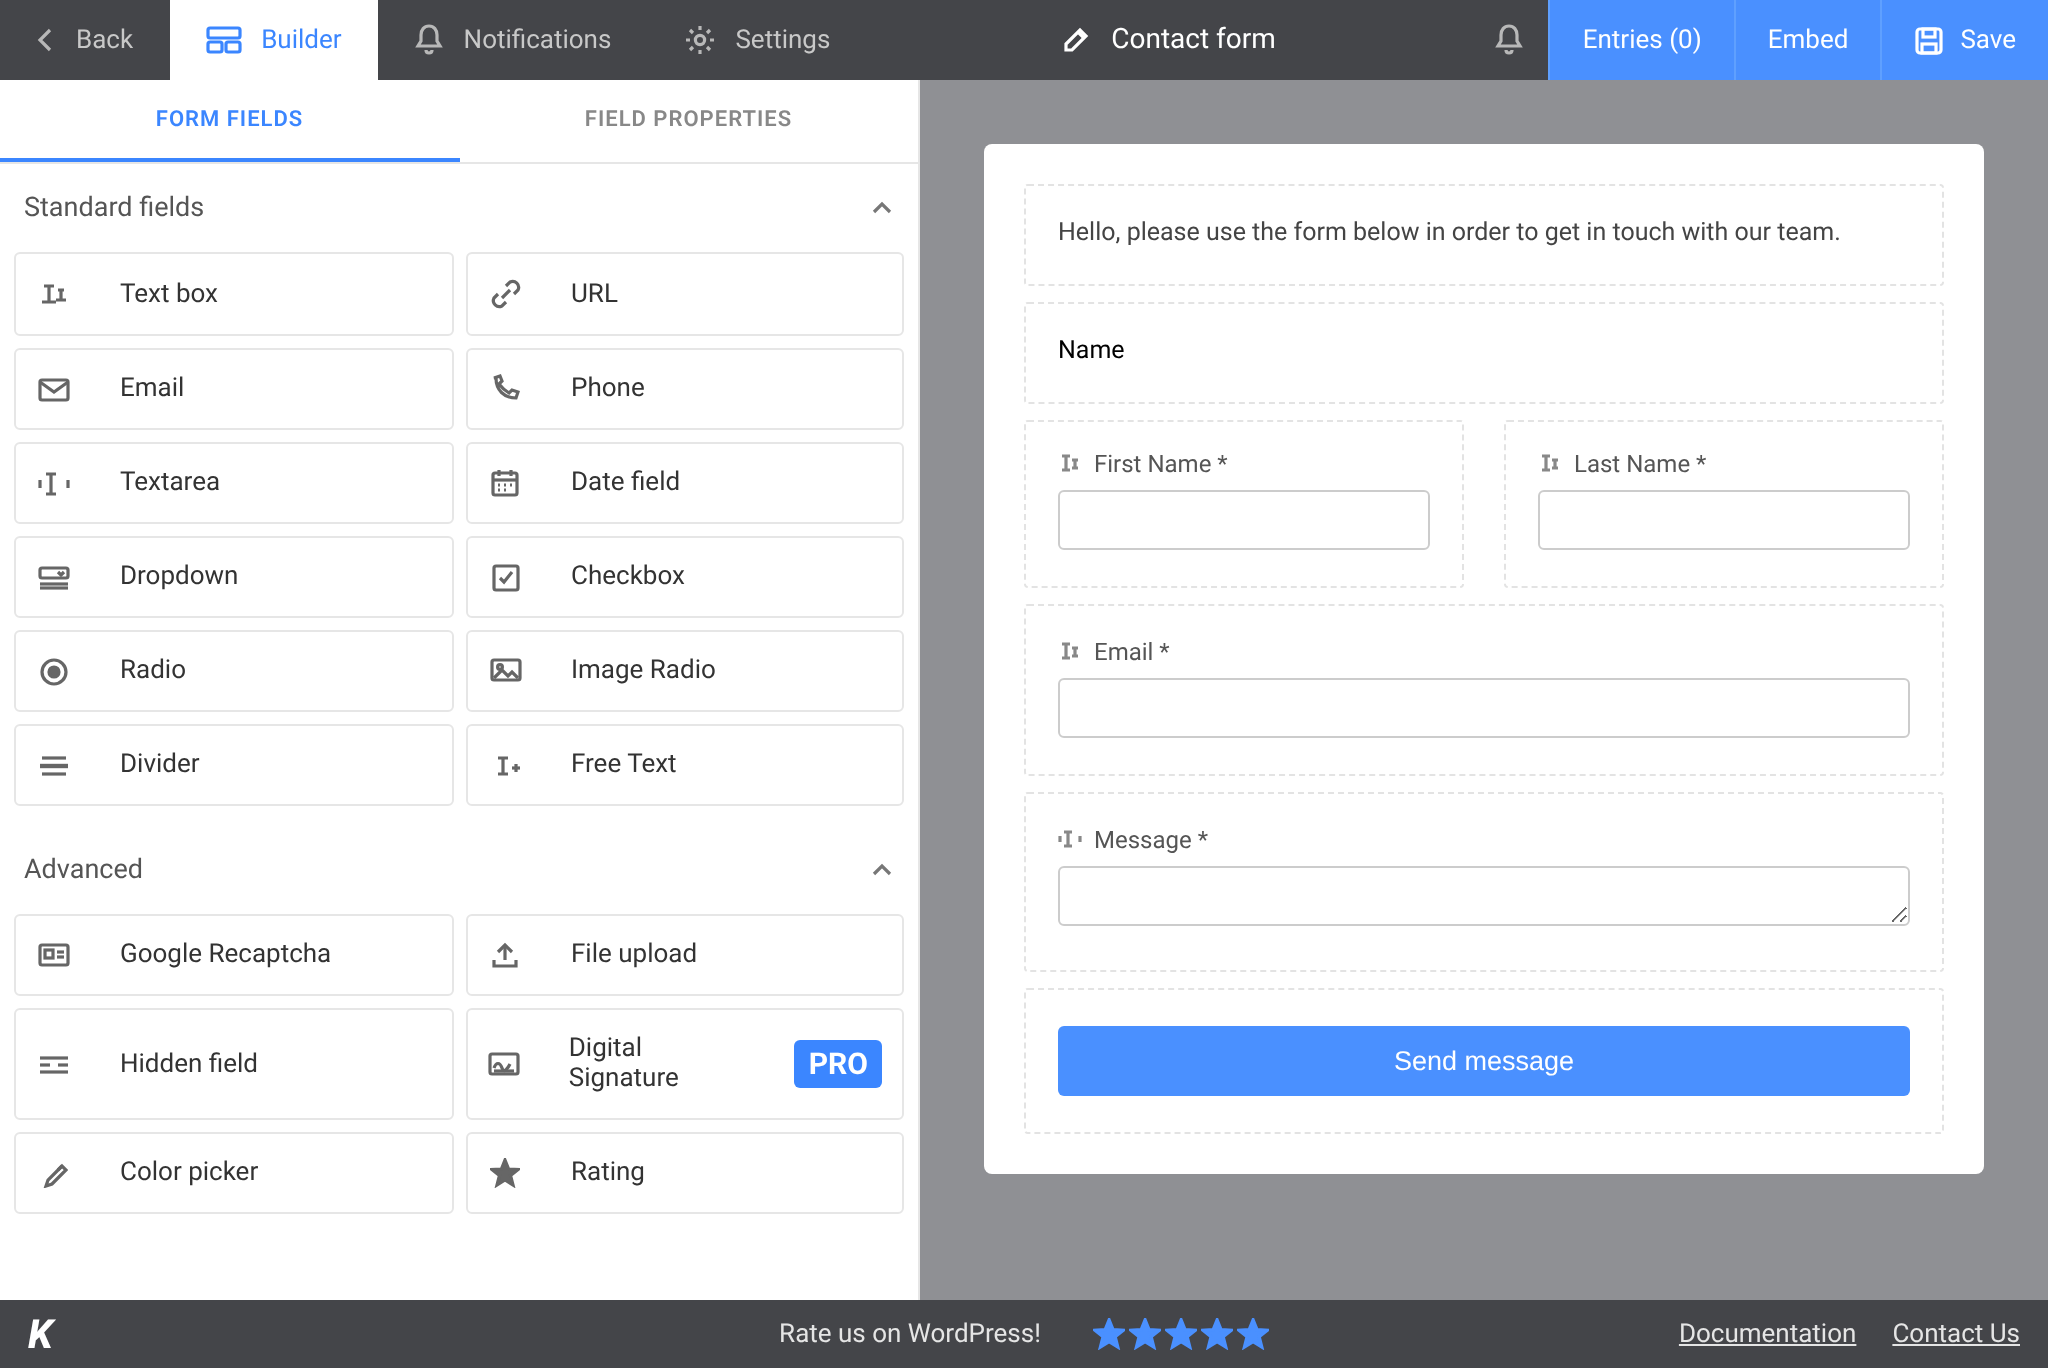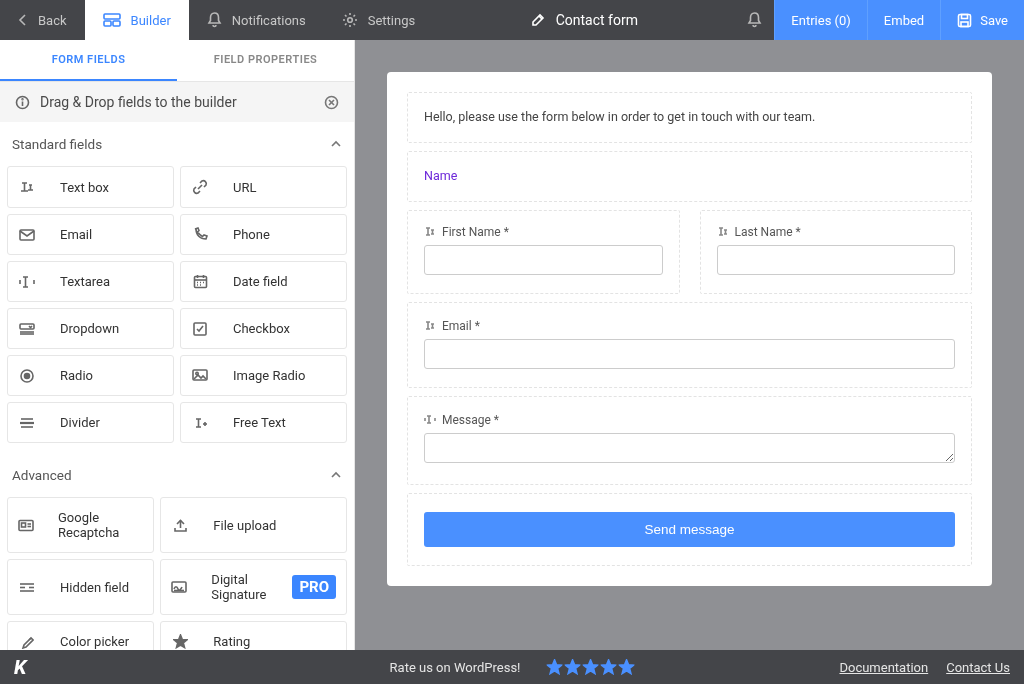--- a/index.html
+++ b/index.html
@@ -51,21 +51,21 @@
     border-left: 1px solid #5fa0ff;
     cursor: pointer;
   }
   .tb-blue:first-of-type { border-left: none; }
   .icon { display: inline-flex; }
   svg { stroke: #b8b8b8; stroke-width: 1.6; fill: none; }
 
   
   .main { display: flex; height: 610px; }
   .sidebar {
-    width: 355px;
+    width: 460px;
     border-right: 1px solid #e6e6e6;
     overflow-y: auto;
     overflow-x: hidden;
     background: #fff;
   }
   .tabs {
     display: flex;
     border-bottom: 1px solid #e6e6e6;
   }
   .tab {
@@ -144,21 +144,21 @@
     padding: 20px;
     min-height: 480px;
   }
   .form-block {
     border: 1px dashed #e3e3e3;
     border-radius: 2px;
     padding: 16px 16px 18px 16px;
     margin-bottom: 8px;
   }
   .intro-text { font-size: 12.5px; color: #444; }
-  .label-only { font-size: 12.5px; color: #6d28d9; }
+  .label-only { font-size: 12.5px; color: #000000; }
   .two-col { display: flex; gap: 20px; }
   .two-col .col { flex: 1; border: 1px dashed #e3e3e3; border-radius: 2px; padding: 14px 16px 18px 16px; }
   .fld-label { font-size: 12px; color: #555; display: flex; align-items: center; gap: 6px; margin-bottom: 6px; }
   .fld-label svg { stroke: #888; width: 12px; height: 12px; }
   .fld-input {
     width: 100%;
     height: 30px;
     border: 1px solid #ccc;
     border-radius: 3px;
     background: #fff;
@@ -295,37 +295,20 @@
     </div>
   </div>
 </div>
 
 <div class="main">
 
   <div class="sidebar">
     <div class="tabs">
       <div class="tab active">FORM FIELDS</div>
       <div class="tab">FIELD PROPERTIES</div>
-    </div>
-    <div class="hint">
-      <span class="icon">
-        <svg width="15" height="15" viewBox="0 0 15 15" style="stroke:#666">
-            <circle cx="7.5" cy="7.5" r="6"></circle>
-            <line x1="7.5" y1="6.5" x2="7.5" y2="11"></line>
-            <circle cx="7.5" cy="4.3" r="0.4" fill="#666"></circle>
-          </svg>
-      </span>
-      <span>Drag &amp; Drop fields to the builder</span>
-      <span class="icon close">
-        <svg width="15" height="15" viewBox="0 0 15 15" style="stroke:#777">
-            <circle cx="7.5" cy="7.5" r="6"></circle>
-            <line x1="5" y1="5" x2="10" y2="10"></line>
-            <line x1="10" y1="5" x2="5" y2="10"></line>
-          </svg>
-      </span>
     </div>
 
     <div class="section-head">
       <span>Standard fields</span>
       <span class="icon chev">
         <svg width="12" height="10" viewBox="0 0 12 10" style="stroke:#777">
             <polyline points="2,7 6,3 10,7"></polyline>
           </svg>
       </span>
     </div>

